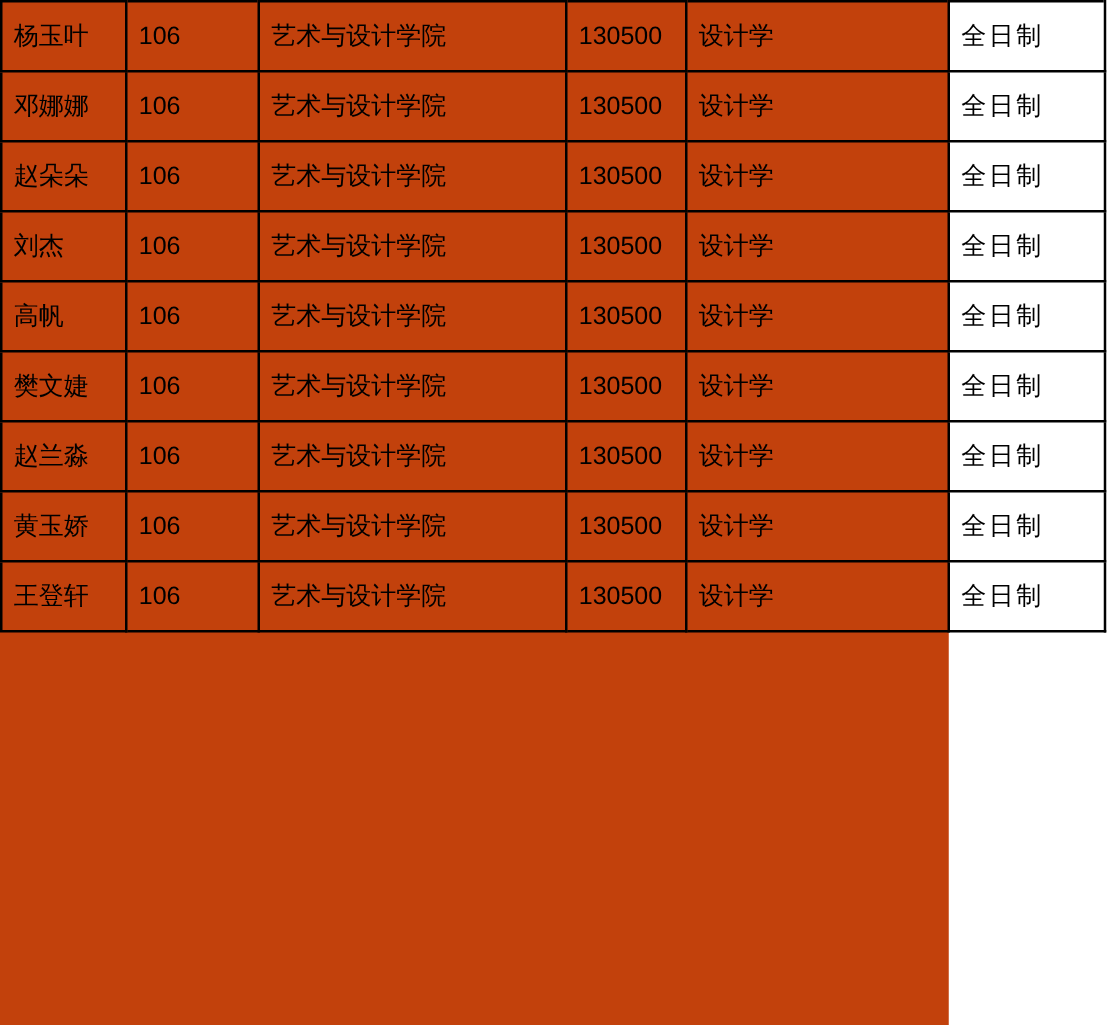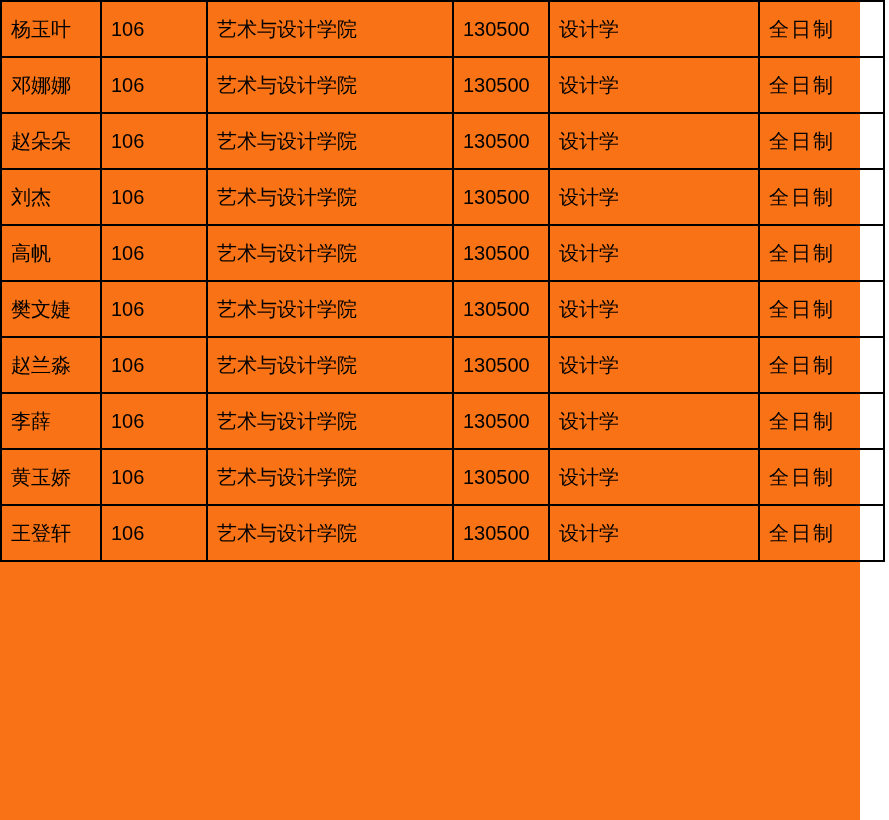--- a/index.html
+++ b/index.html
@@ -8,24 +8,24 @@
     background: #ffffff;
   }
   body {
     width: 889px;
     height: 820px;
     font-family: "Liberation Sans", "DejaVu Sans", sans-serif;
     color: #000000;
     overflow: hidden;
   }
   .sheet {
-    width: 860px;
+    width: 759px;
     height: 820px;
     position: relative;
-    background: #f97316;
+    background: #c2410c;
   }
   table.roster {
     border-collapse: collapse;
     table-layout: fixed;
     width: 883px;
     margin: 0;
     border-top: 2px solid #000;
     border-left: 2px solid #000;
   }
   table.roster col.c-name  { width: 100px; }
@@ -122,28 +122,20 @@
         </tr>
         <tr>
           <td class="cell-name">赵兰淼</td>
           <td class="cell-code">106</td>
           <td class="cell-college">艺术与设计学院</td>
           <td class="cell-majorcode">130500</td>
           <td class="cell-major">设计学</td>
           <td class="cell-type">全日制</td>
         </tr>
         <tr>
-          <td class="cell-name">李薛</td>
-          <td class="cell-code">106</td>
-          <td class="cell-college">艺术与设计学院</td>
-          <td class="cell-majorcode">130500</td>
-          <td class="cell-major">设计学</td>
-          <td class="cell-type">全日制</td>
-        </tr>
-        <tr>
           <td class="cell-name">黄玉娇</td>
           <td class="cell-code">106</td>
           <td class="cell-college">艺术与设计学院</td>
           <td class="cell-majorcode">130500</td>
           <td class="cell-major">设计学</td>
           <td class="cell-type">全日制</td>
         </tr>
         <tr>
           <td class="cell-name">王登轩</td>
           <td class="cell-code">106</td>

